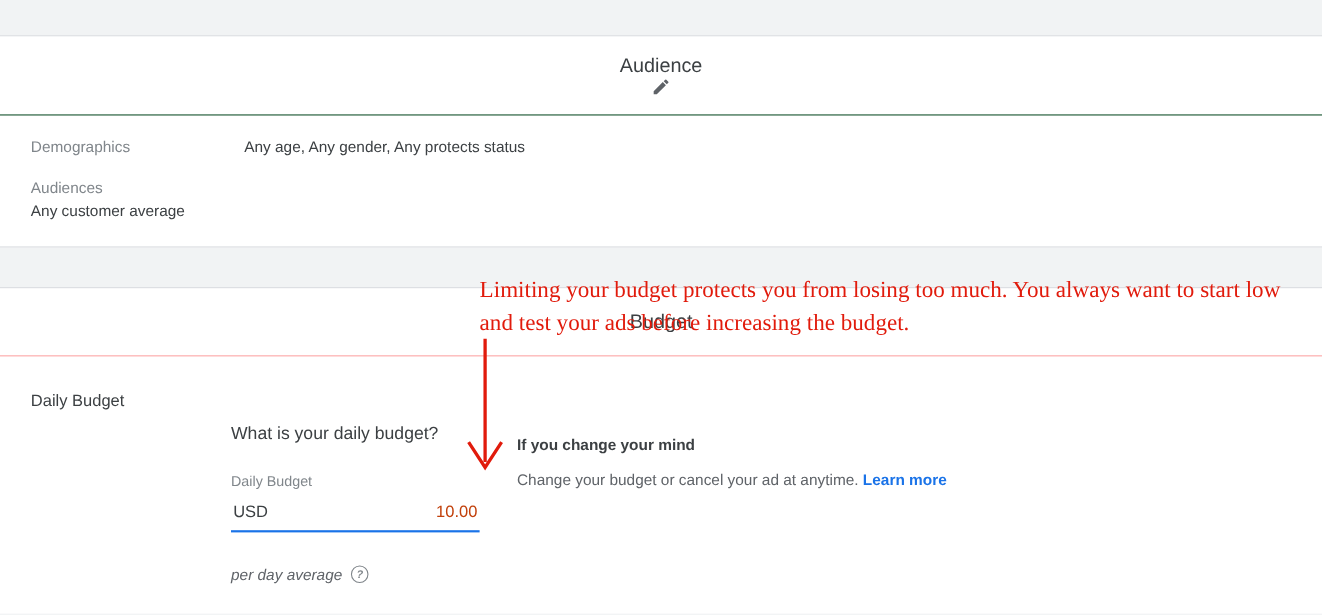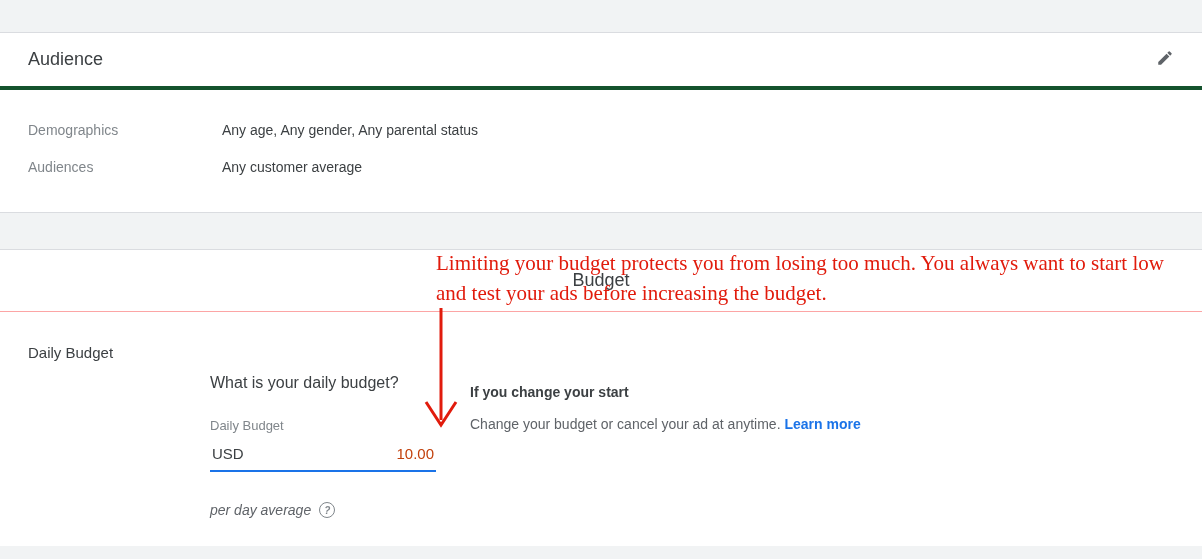--- a/index.html
+++ b/index.html
@@ -20,48 +20,51 @@
     }
     .section {
       background: #fff;
       border-top: 1px solid #dadce0;
       border-bottom: 1px solid #dadce0;
       margin-bottom: 36px;
     }
     .section-header {
       padding: 16px 28px;
       display: flex;
+      align-items: center;
       justify-content: space-between;
       cursor: pointer;
+      flex-direction: column;
     }
     .section-title {
       font-size: 18px;
       color: #3c4043;
       font-weight: 400;
     }
     .edit-icon-wrap {
       color: #5f6368;
       display: inline-block;
       width: 18px;
       height: 18px;
       overflow: visible;
     }
     .subsection {
-      border-top: 4px solid #14532d;
-      padding: 30px 28px 22px 28px;
+      border-top: 1px solid #14532d;
+      padding: 18px 28px 22px 28px;
     }
     .kv-row {
       display: flex;
       align-items: baseline;
       line-height: 1.5;
       margin-bottom: 16px;
       font-size: 14px;
     }
     .kv-row:last-child {
-      margin-bottom: 12px;
+      margin-bottom: 0;
+      flex-direction: column;
     }
     .kv-label {
       width: 194px;
       color: #80868b;
     }
     .kv-value {
       color: #3c4043;
     }
     .budget-section {
       background: #fff;
@@ -202,21 +205,21 @@
     <div class="section-title">Audience</div>
     <span class="edit-icon-wrap">
       <svg width="18" height="18" viewBox="0 0 24 24" fill="currentColor">
         <path d="M3 17.25V21h3.75L17.81 9.94l-3.75-3.75L3 17.25zM20.71 7.04a1 1 0 0 0 0-1.41l-2.34-2.34a1 1 0 0 0-1.41 0L15.13 5.12l3.75 3.75 1.83-1.83z"></path>
       </svg>
     </span>
   </div>
   <div class="subsection">
     <div class="kv-row">
       <div class="kv-label">Demographics</div>
-      <div class="kv-value">Any age, Any gender, Any parental status</div>
+      <div class="kv-value">Any age, Any gender, Any protects status</div>
     </div>
     <div class="kv-row">
       <div class="kv-label">Audiences</div>
       <div class="kv-value">Any customer average</div>
     </div>
   </div>
 </div>
 
 <div class="budget-section">
   <div class="budget-header">
@@ -234,21 +237,21 @@
           <span class="currency">USD</span>
           <input class="amount-input" type="text" value="10.00" style="">
         </div>
       </div>
       <div class="per-day-row">
         <span>per day average</span>
         <span class="help-icon">?</span>
       </div>
     </div>
     <div class="right-col">
-      <div class="right-heading">If you change your start</div>
+      <div class="right-heading">If you change your mind</div>
       <div class="right-text">
         <span>Change your budget or cancel your ad at anytime. </span><a class="learn-link">Learn more</a>
       </div>
     </div>
   </div>
 </div>
 
 <div class="annotation-overlay">
   <div class="annotation-text">Limiting your budget protects you from losing too much. You always want to start low and test your ads before increasing the budget.</div>
 </div>

